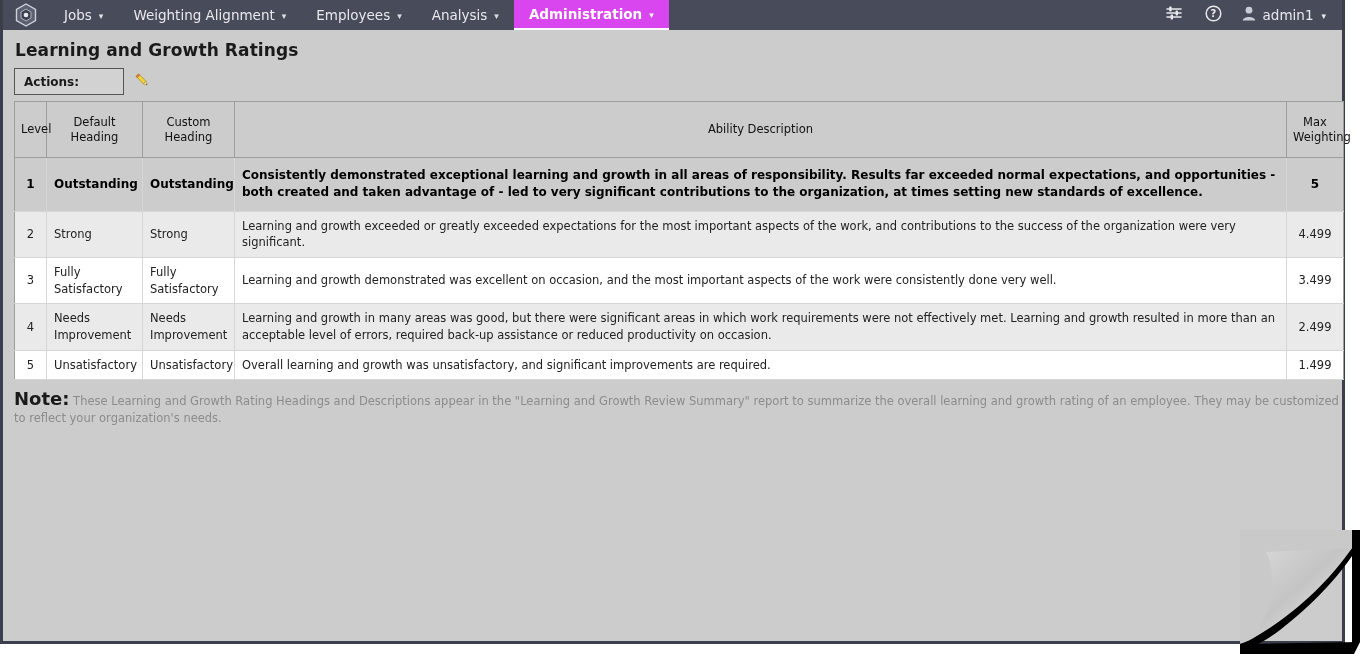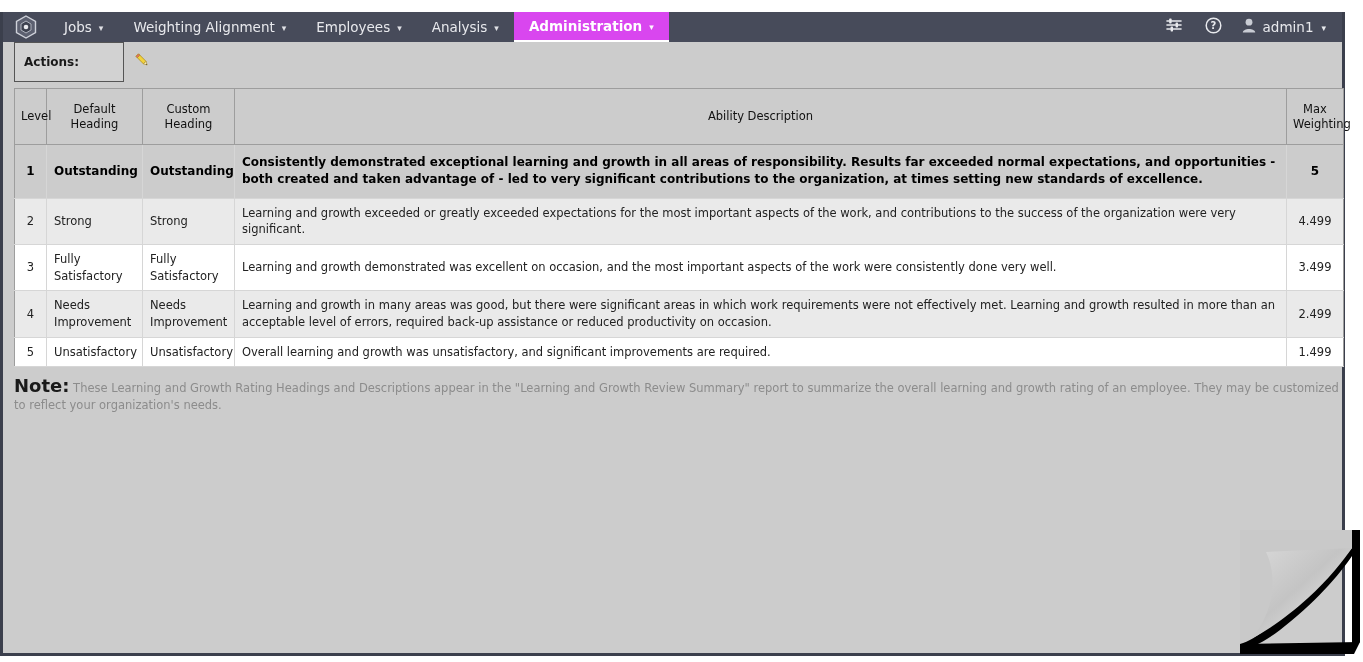--- a/index.html
+++ b/index.html
@@ -11,21 +11,21 @@
   }
   .page {
     position: relative;
     width: 1363px; height: 662px;
     background: #ffffff;
     overflow: hidden;
   }
   
   .app-frame {
     position: absolute;
-    left: 0; top: 12px;
+    left: 0; top: 0;
     width: 1345px; height: 644px;
     background: #cccccc;
     border: 3px solid #3b3f4c;
     border-top-width: 0;
     border-left-width: 3px;
   }
   
   .navbar {
     position: relative;
     height: 30px;
@@ -97,21 +97,21 @@
   .page-title {
     font-size: 17px;
     font-weight: bold;
     color: #1a1a1a;
     padding: 10px 0 8px 12px;
     letter-spacing: .1px;
   }
   .actions-bar {
     margin-left: 11px;
     width: 110px;
-    height: 40px;
+    height: 27px;
     border: 1px solid #555;
     background: #d2d2d2;
     display: flex;
     align-items: center;
     padding: 0 9px;
     gap: 36px;
   }
   .actions-label {
     font-size: 12px;
     font-weight: bold;
@@ -266,20 +266,21 @@
             </svg>
           </span>
           <span class="uname">admin1</span>
           <span class="caret">▾</span>
         </div>
       </div>
     </div>
 
     <div class="content">
 
+      <div class="page-title">Learning and Growth Ratings</div>
 
       <div class="actions-bar">
         <span class="actions-label">Actions:</span>
         <span class="pencil-icon">
           <svg width="18" height="18" viewBox="0 0 18 18">
             <g transform="rotate(-45 9 9)">
               <rect x="7.3" y="2.2" width="3.6" height="10.6" fill="#f2d23c" stroke="#a8881c" stroke-width="0.7"></rect>
               <rect x="7.3" y="2.2" width="3.6" height="1.9" fill="#e46b6b" stroke="#a8881c" stroke-width="0.6"></rect>
               <polygon points="7.3,12.8 10.9,12.8 9.1,16.2" fill="#f6eac0" stroke="#a8881c" stroke-width="0.6"></polygon>
               <polygon points="8.5,15.0 9.7,15.0 9.1,16.2" fill="#3a3a3a"></polygon>

